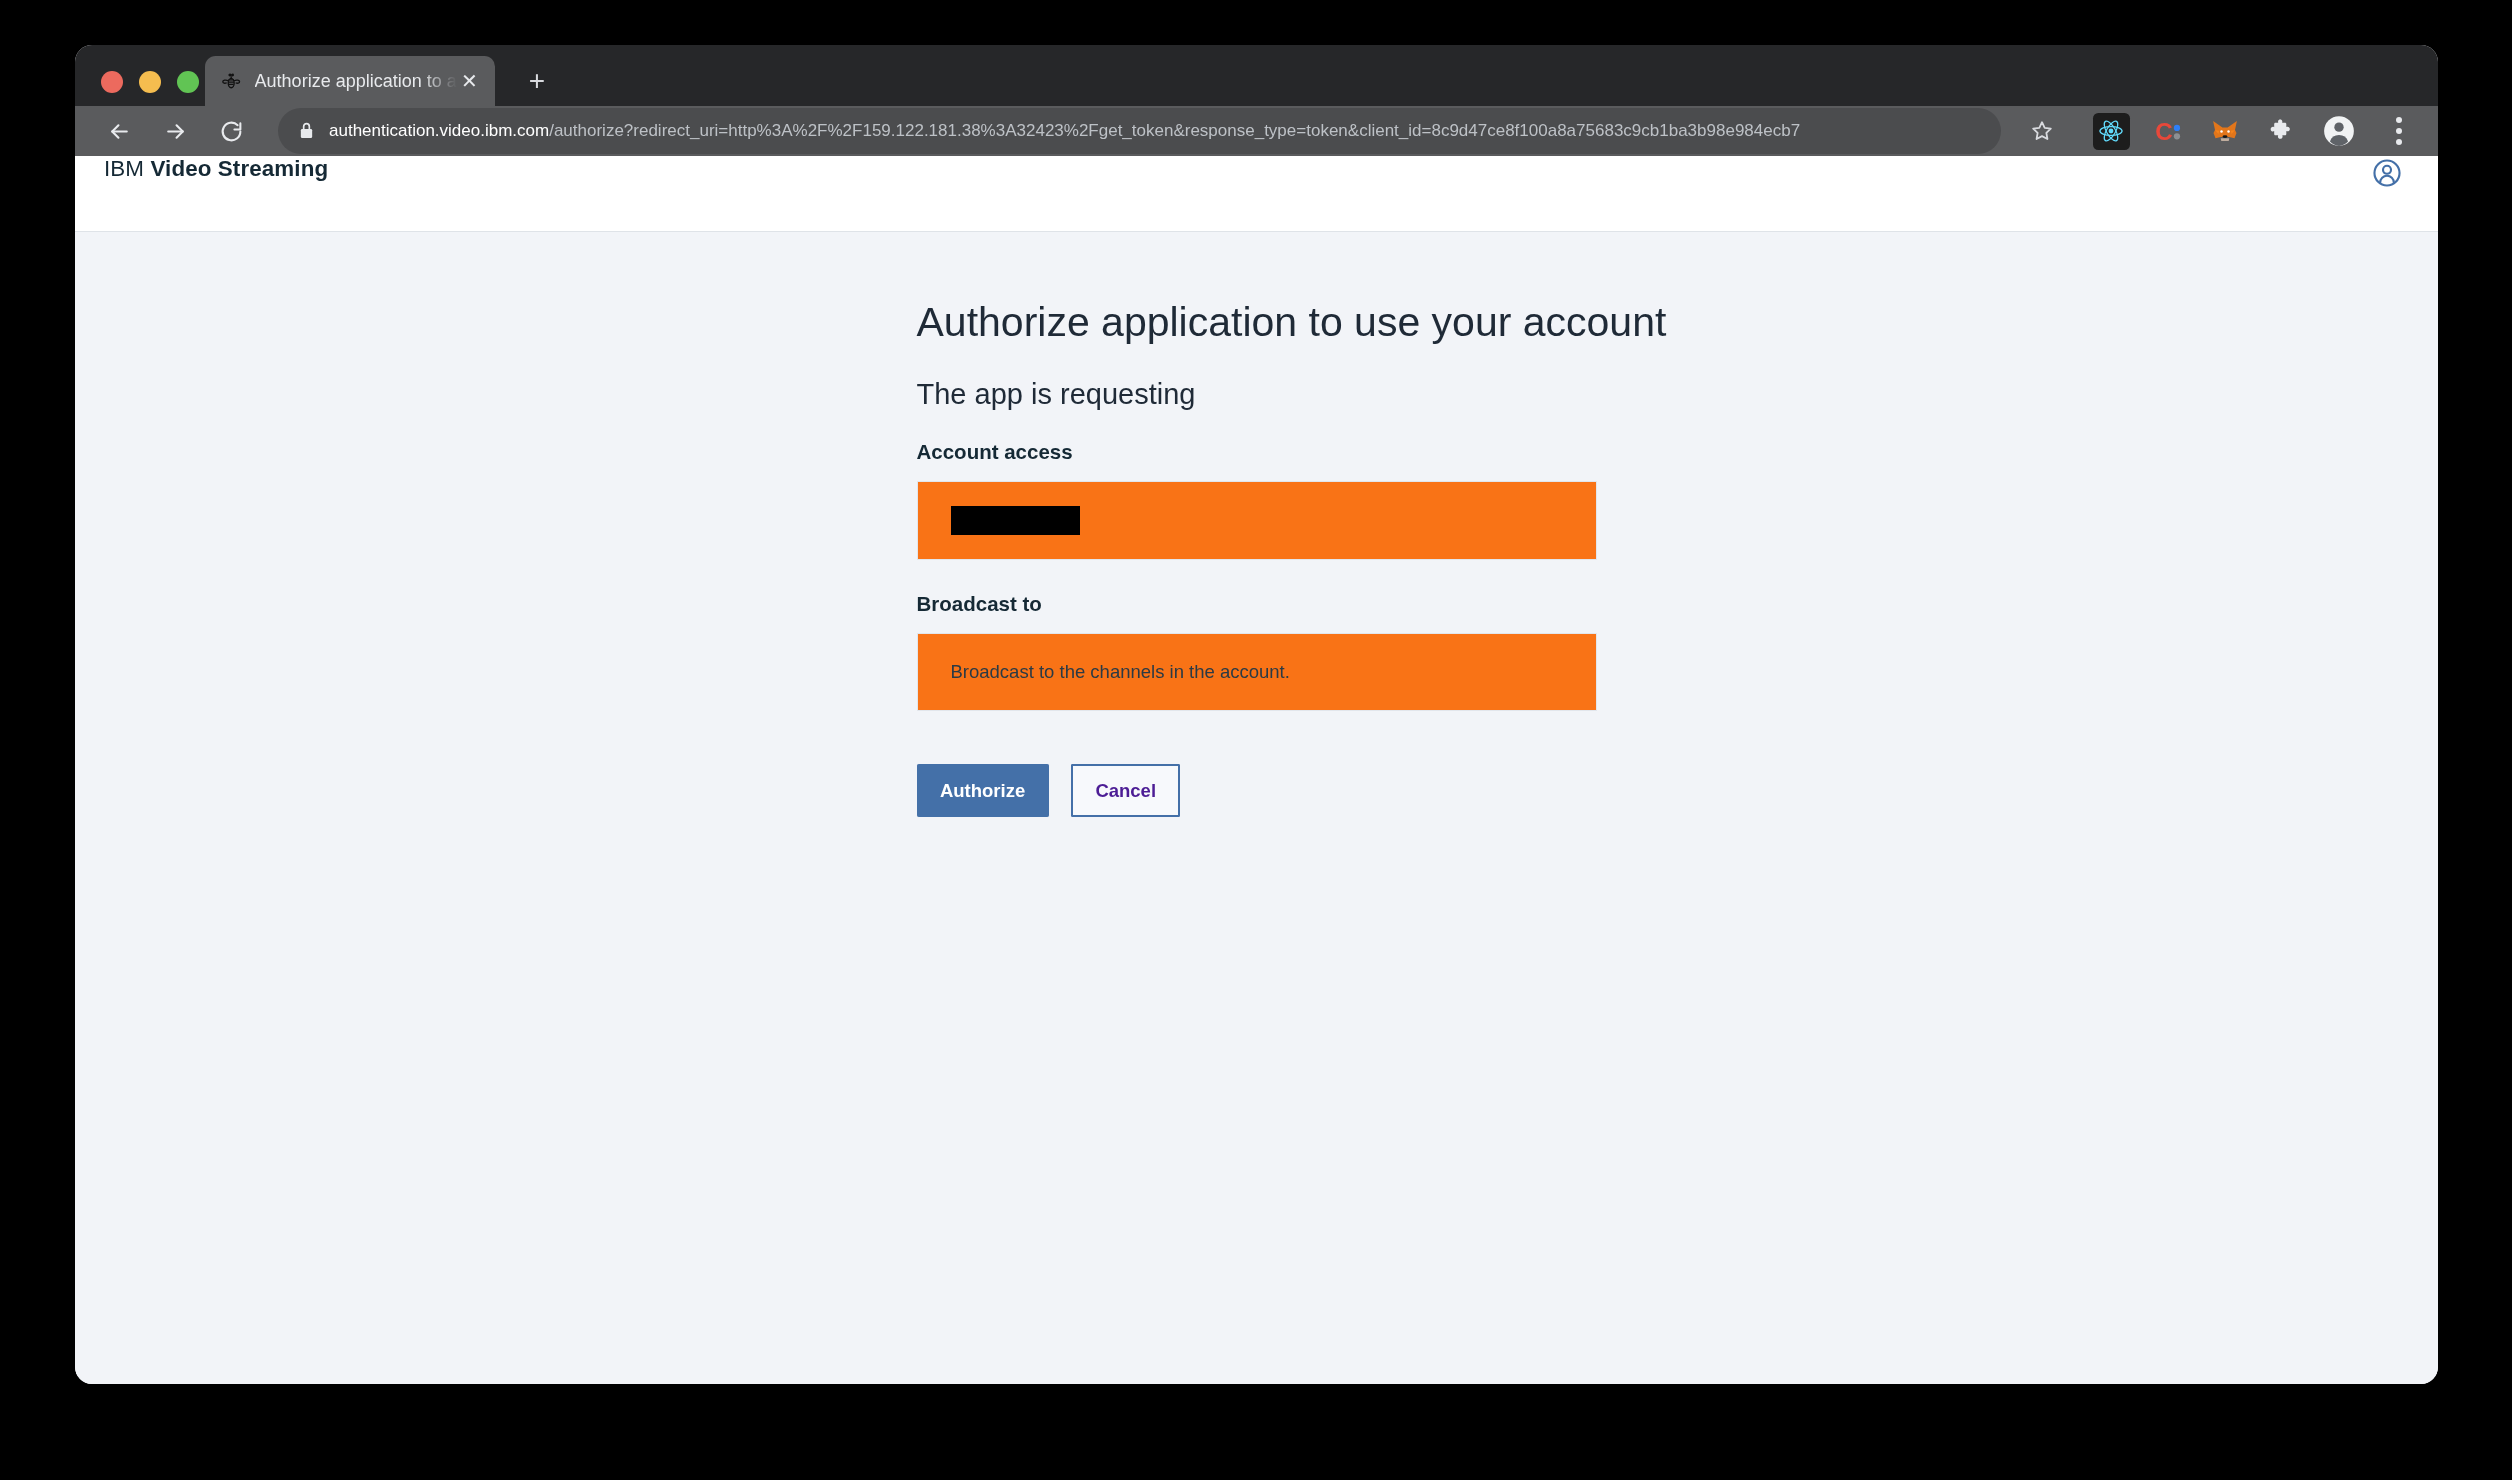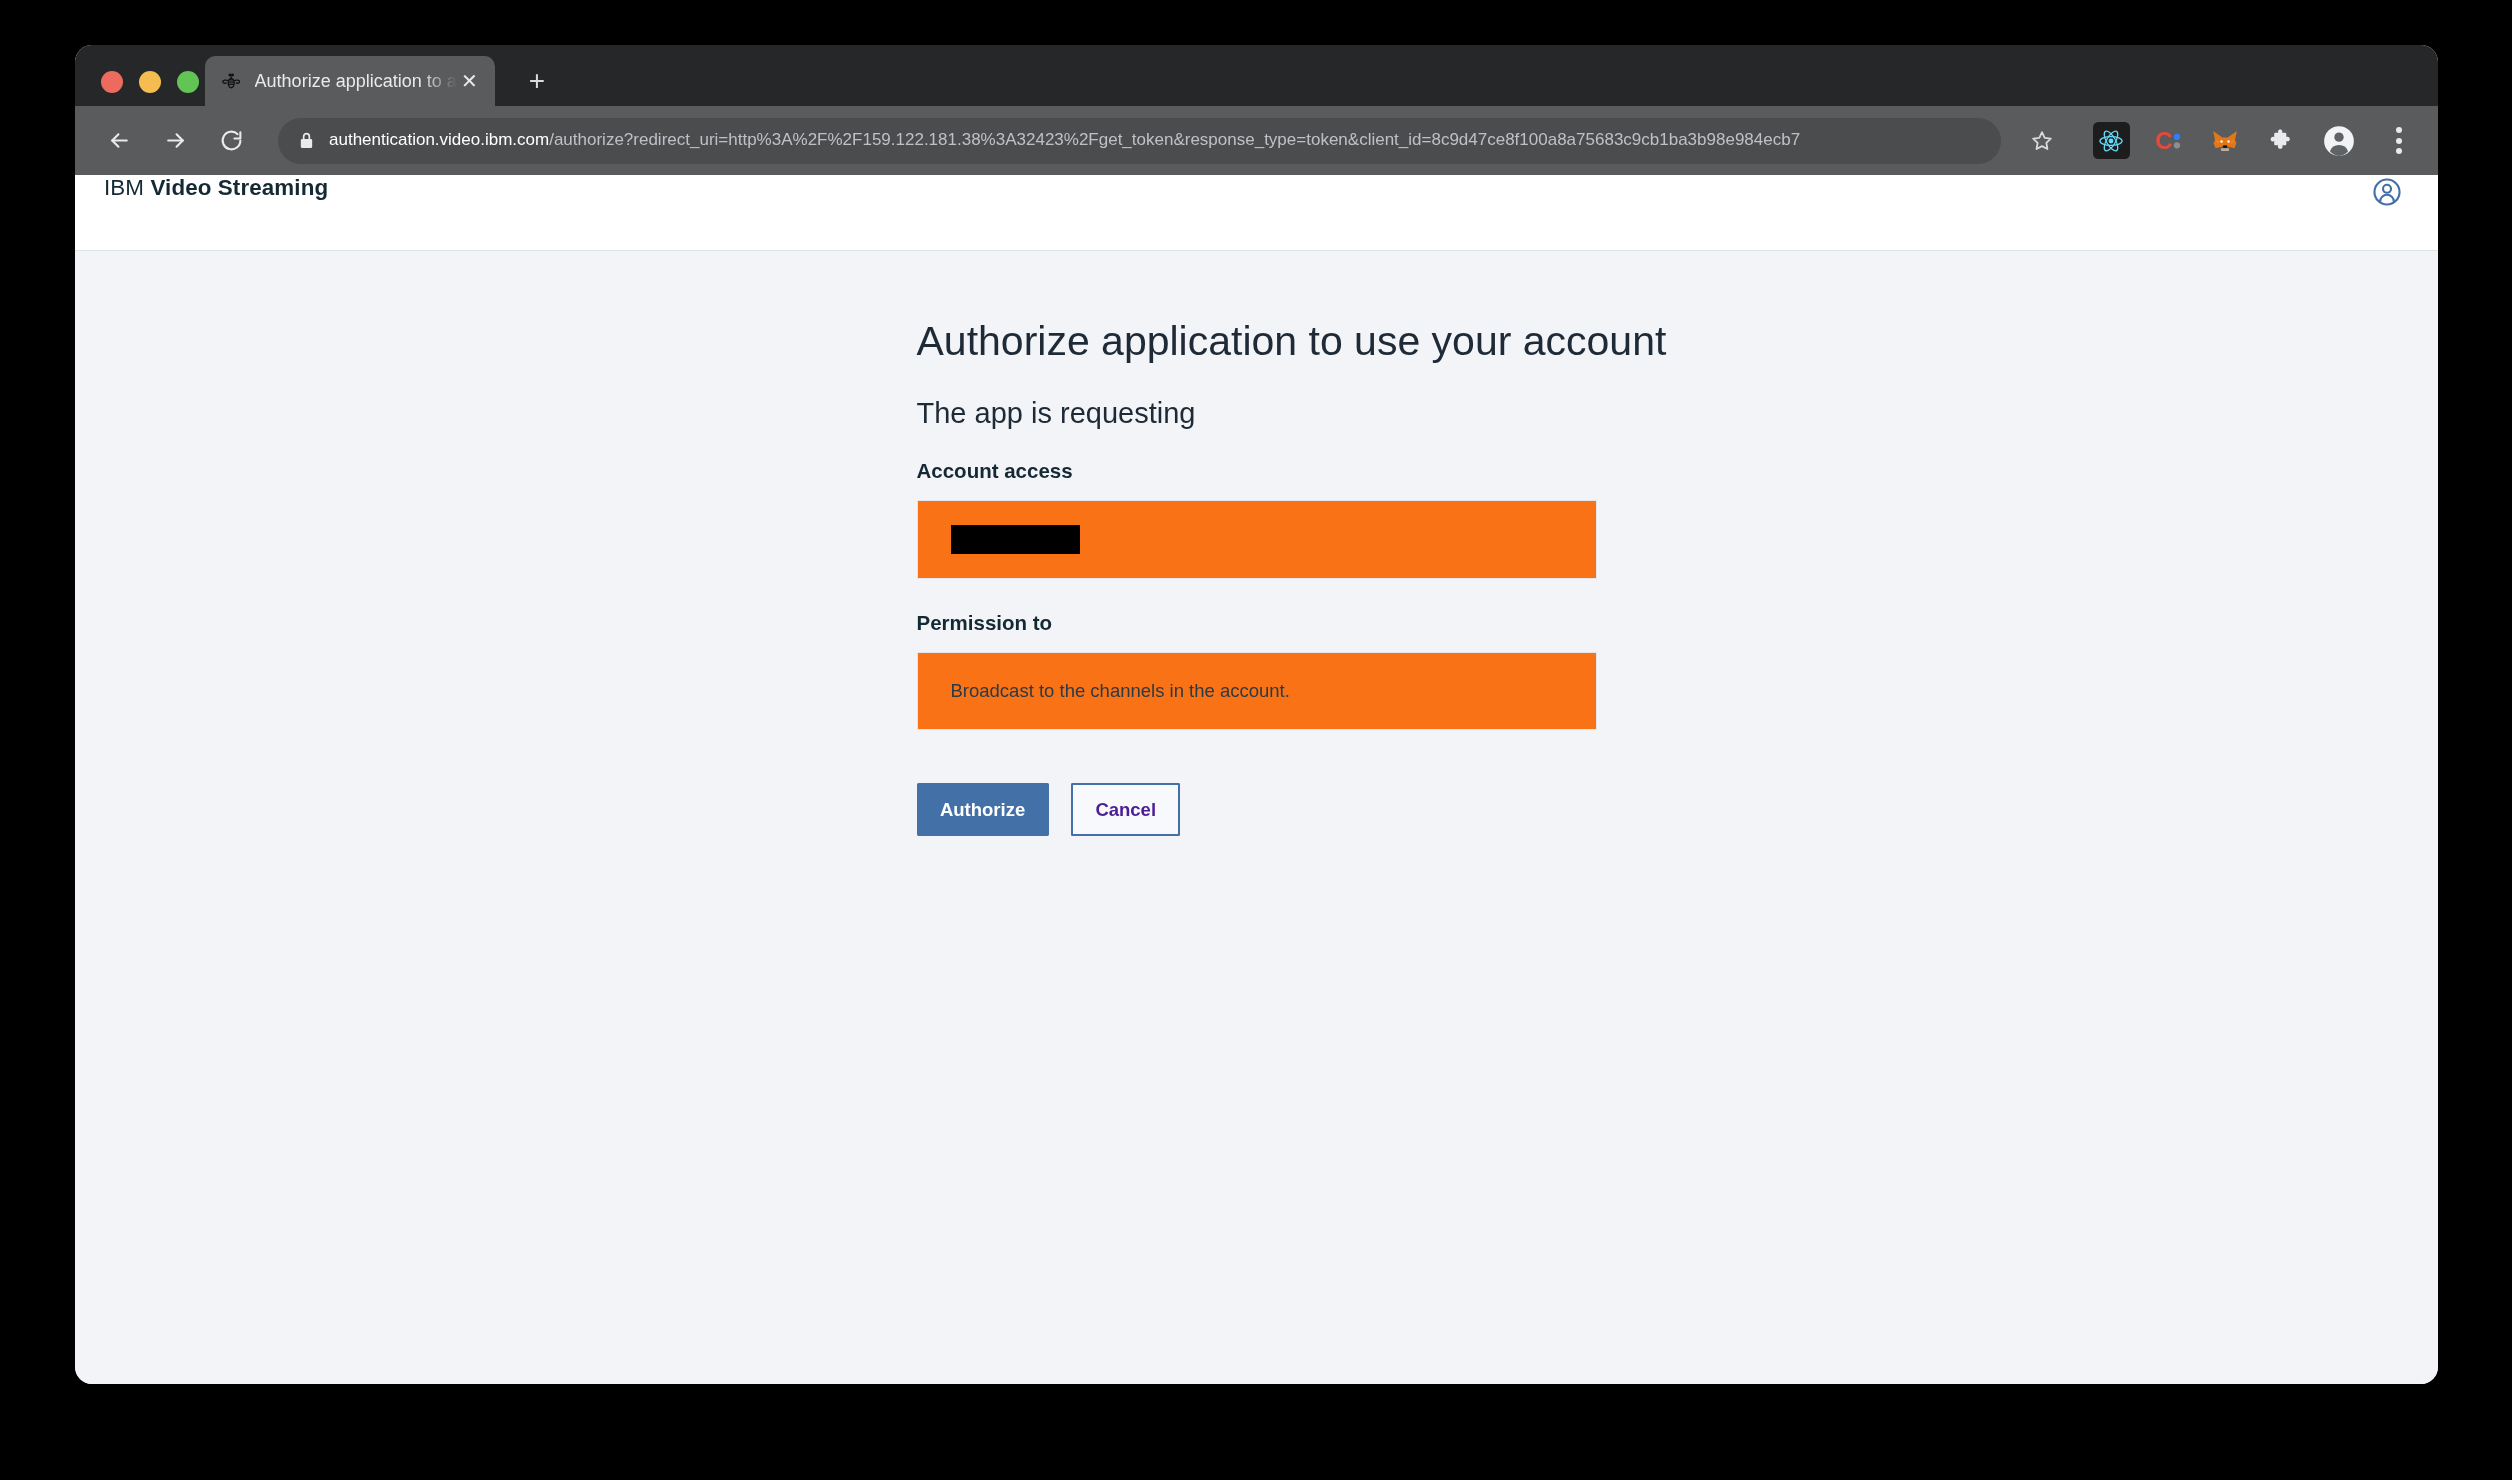--- a/index.html
+++ b/index.html
@@ -90,21 +90,21 @@
     width: 37px; height: 37px;
     display: flex; align-items: center; justify-content: center;
     color: #d8dade;
     font-size: 28px;
     line-height: 1;
     margin-bottom: 6.6px;
   }
 
   
   .toolbar {
-    height: 69px;
+    height: 50px;
     background: #5a5b5d;
     display: flex;
     align-items: center;
     padding: 0 22.4px 0 20px;
     flex: 0 0 auto;
     gap: 8px;
   }
   .nav-btn {
     width: 48px; height: 48px;
     display: flex; align-items: center; justify-content: center;
@@ -390,21 +390,21 @@
         <h1 class="page-title">Authorize application to use your account</h1>
 
 
         <h2 class="subhead">The app is requesting</h2>
 
         <div class="section-label">Account access</div>
         <div class="panel">
           <span class="redacted-bar"></span>
         </div>
 
-        <div class="section-label">Permission to</div>
+        <div class="section-label">Broadcast to</div>
         <div class="panel">
           <span class="panel-text">Broadcast to the channels in the account.</span>
         </div>
 
         <div class="button-row">
           <button class="btn btn-primary">Authorize</button>
           <button class="btn btn-secondary">Cancel</button>
         </div>
 
       </div>

